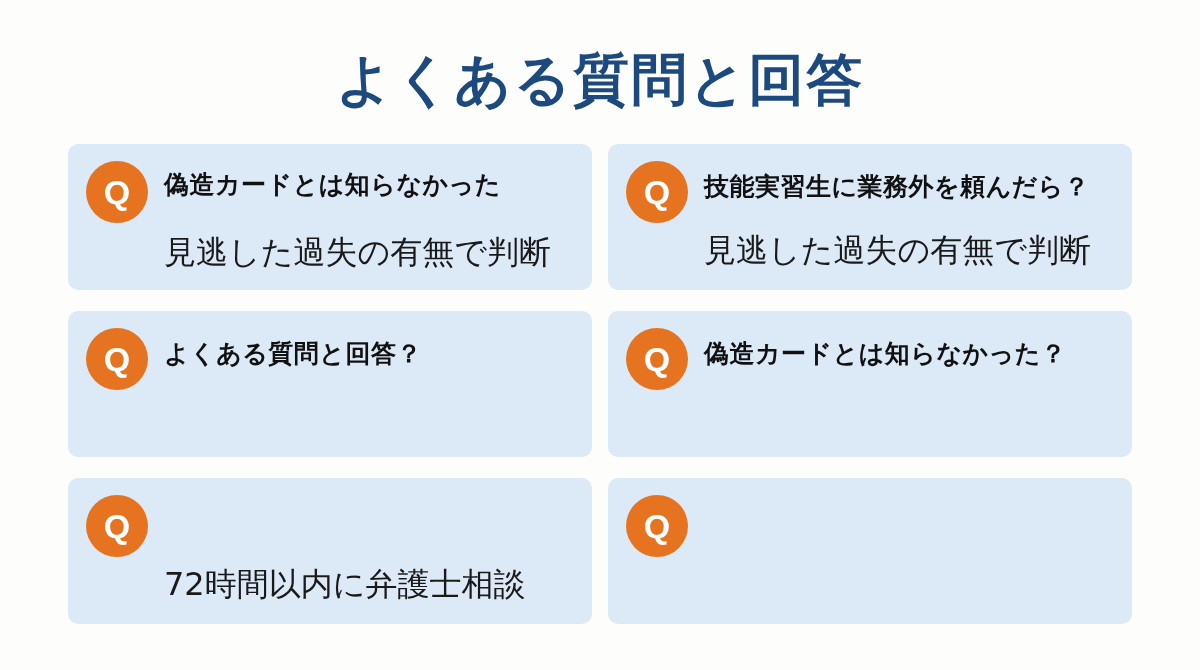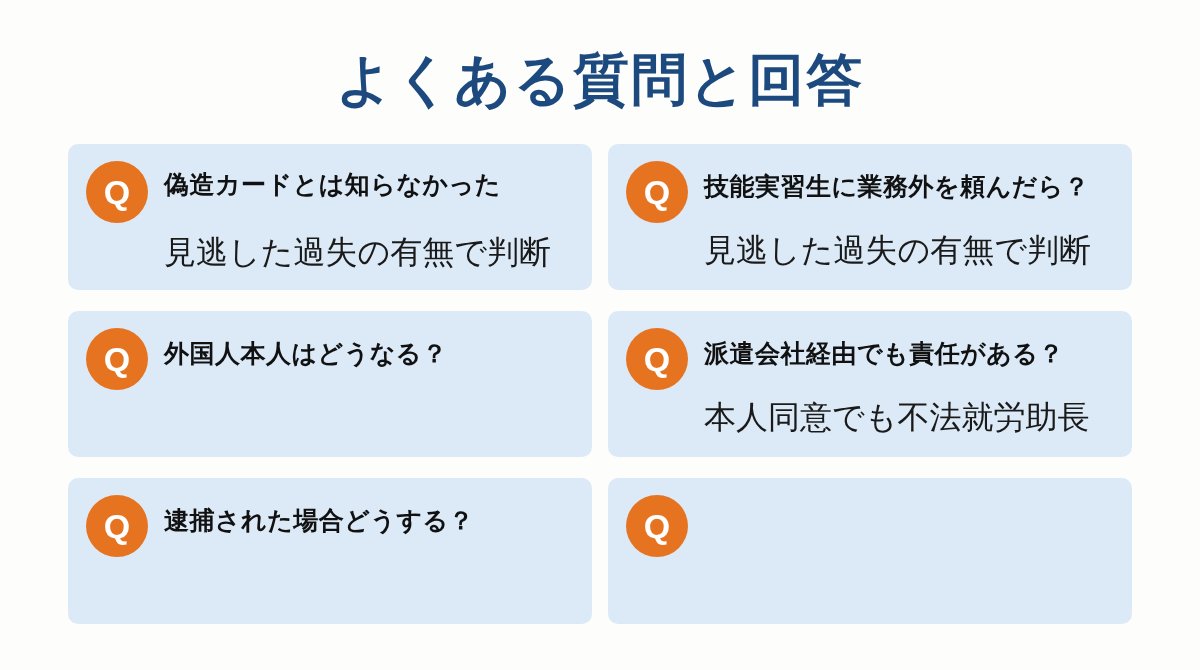--- a/index.html
+++ b/index.html
@@ -94,36 +94,35 @@
         <span>Q</span>
       </div>
       <div class="question">技能実習生に業務外を頼んだら？</div>
       <div class="answer">見逃した過失の有無で判断</div>
     </div>
 
     <div class="card">
       <div class="q-badge">
         <span>Q</span>
       </div>
-      <div class="question">外国人本人はどうなる？</div>
+      <div class="question">よくある質問と回答？</div>
     </div>
 
     <div class="card">
       <div class="q-badge">
         <span>Q</span>
       </div>
-      <div class="question">派遣会社経由でも責任がある？</div>
-      <div class="answer">本人同意でも不法就労助長</div>
+      <div class="question">偽造カードとは知らなかった？</div>
     </div>
 
     <div class="card">
       <div class="q-badge">
         <span>Q</span>
       </div>
-      <div class="question">逮捕された場合どうする？</div>
+      <div class="answer">72時間以内に弁護士相談</div>
     </div>
 
     <div class="card">
       <div class="q-badge">
         <span>Q</span>
       </div>
     </div>
 
   </div>
 </div>

